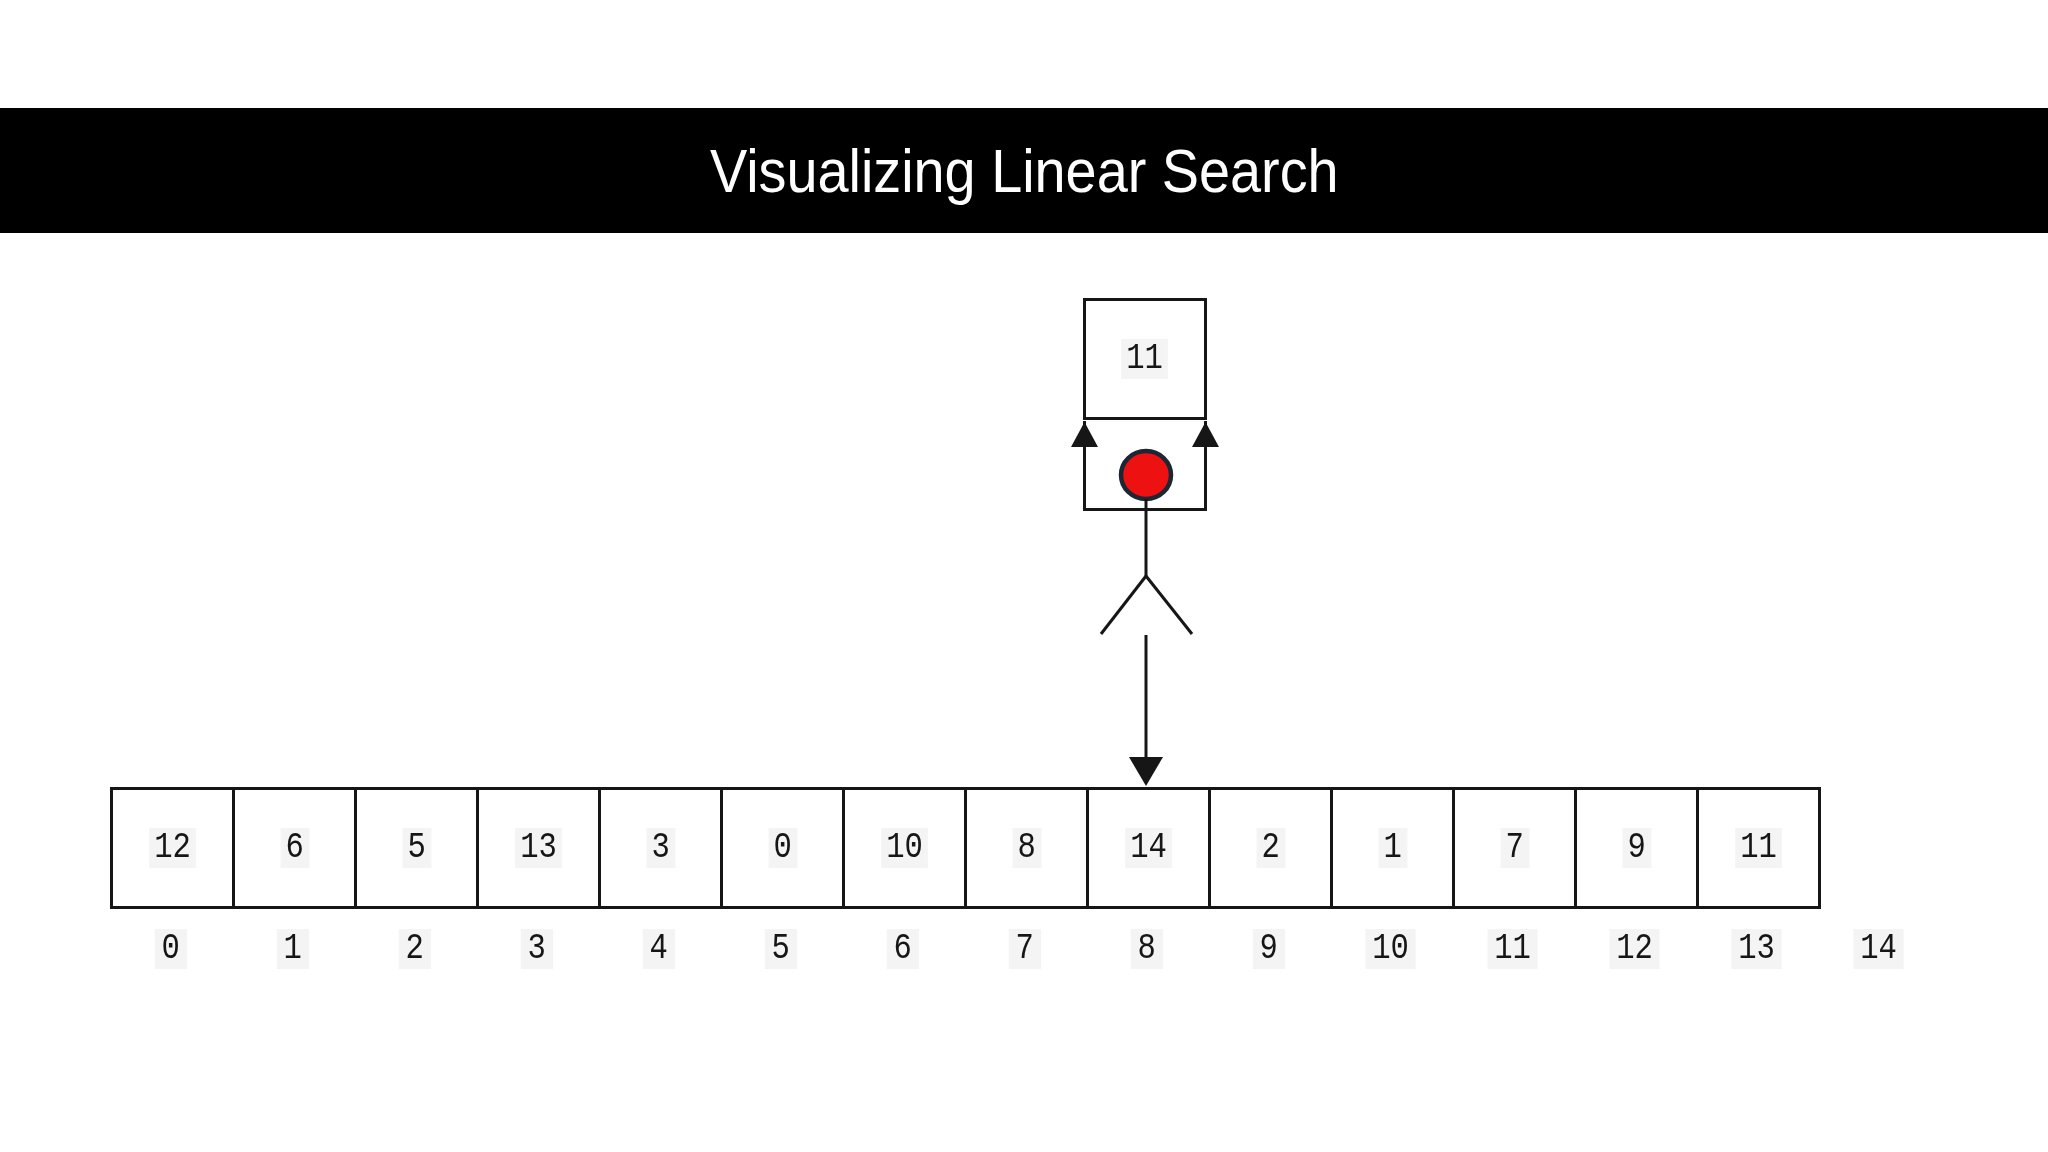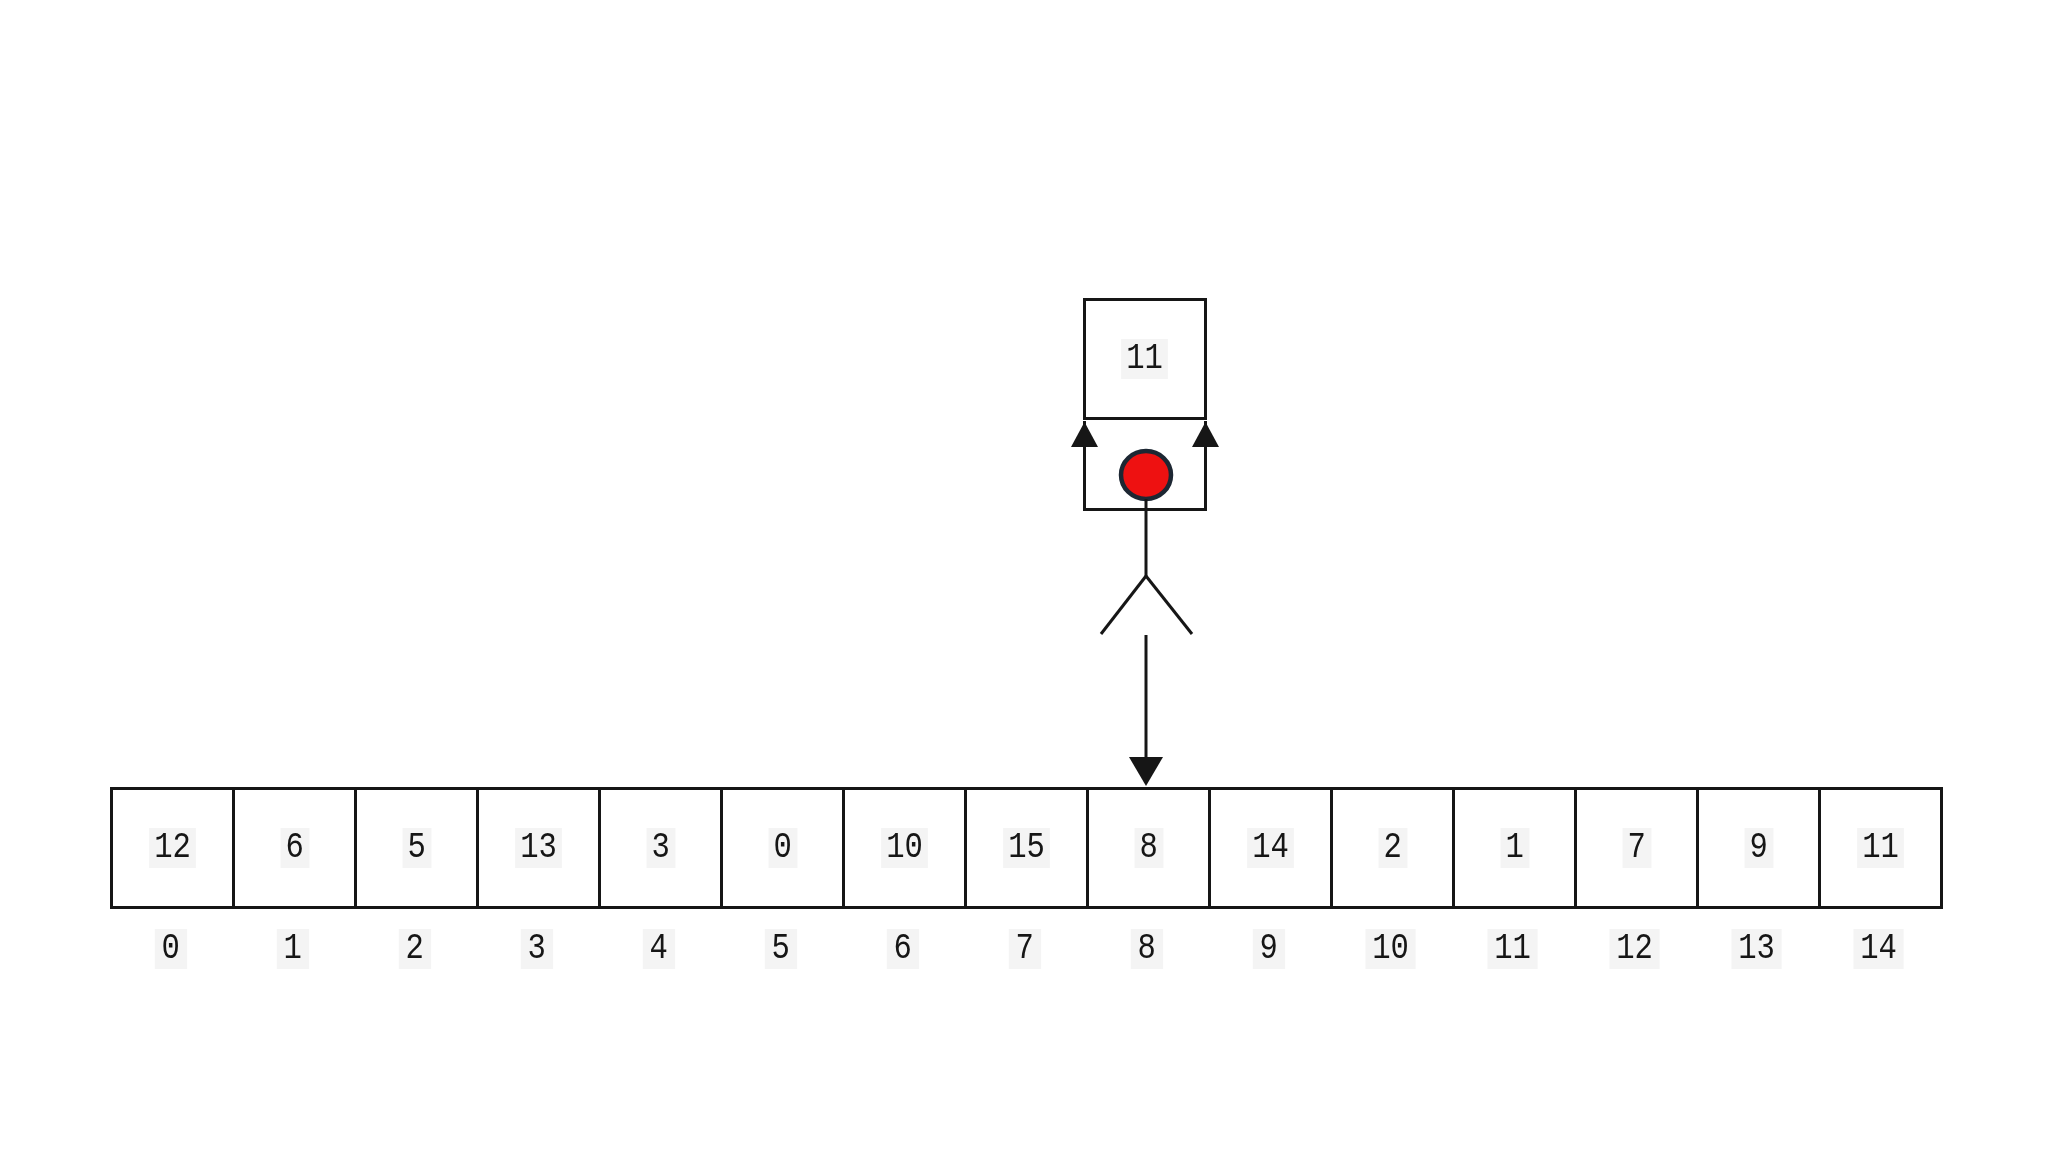--- a/index.html
+++ b/index.html
@@ -90,20 +90,23 @@
     font-size:36px;
     line-height:42px;
   }
   .idx .num{padding:2px 8px;}
 </style>
 </head>
 <body>
 
 <div class="canvas">
 
+  <header class="title-bar">
+    <h1>Visualizing Linear Search</h1>
+  </header>
 
   <div class="target-box">
     <span class="num">11</span>
   </div>
 
   <svg class="figure-svg" viewBox="0 0 2048 1152" aria-hidden="true">
 
     <line class="stroke" x1="1084.5" y1="421" x2="1084.5" y2="511"></line>
     <line class="stroke" x1="1205.5" y1="421" x2="1205.5" y2="511"></line>
     <line class="stroke" x1="1083" y1="509.5" x2="1207" y2="509.5"></line>
@@ -138,23 +141,20 @@
     <div class="cell">
         <span class="num">3</span>
       </div>
     <div class="cell">
         <span class="num">0</span>
       </div>
     <div class="cell">
         <span class="num">10</span>
       </div>
     <div class="cell">
-        <span class="num">15</span>
-      </div>
-    <div class="cell">
         <span class="num">8</span>
       </div>
     <div class="cell">
         <span class="num">14</span>
       </div>
     <div class="cell">
         <span class="num">2</span>
       </div>
     <div class="cell">
         <span class="num">1</span>

